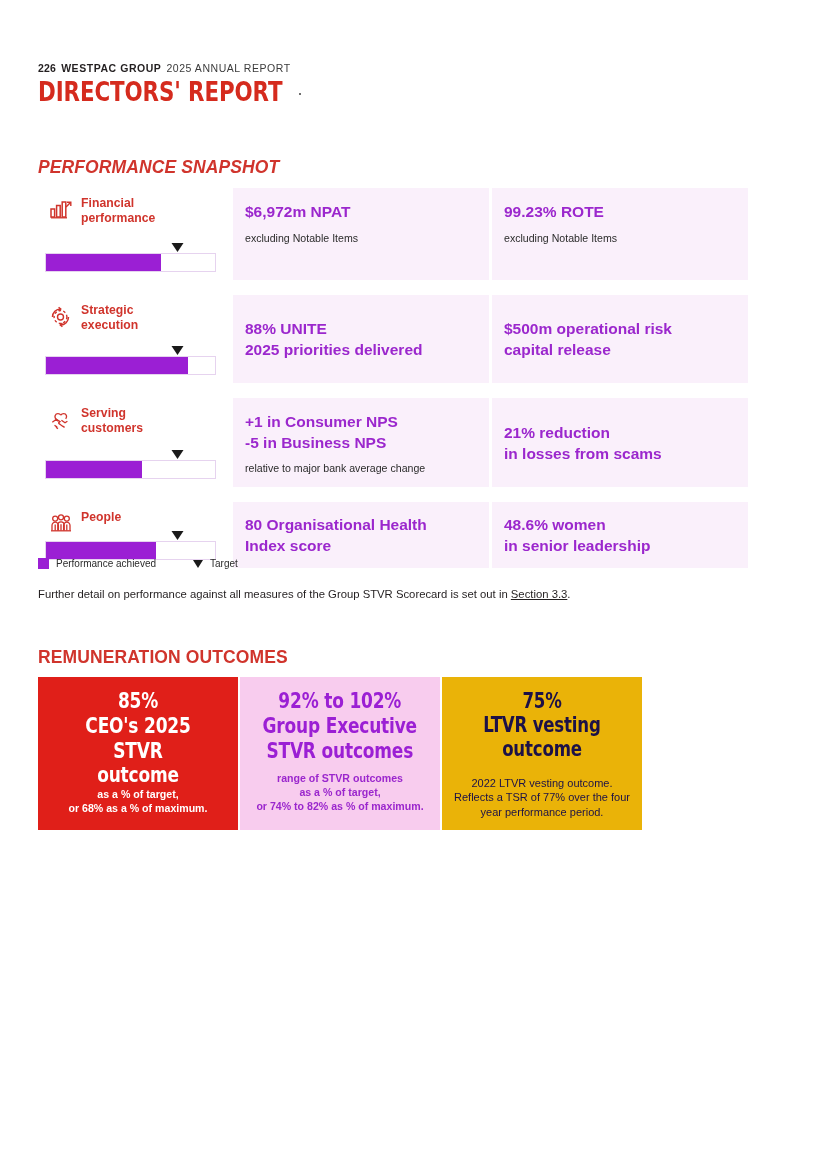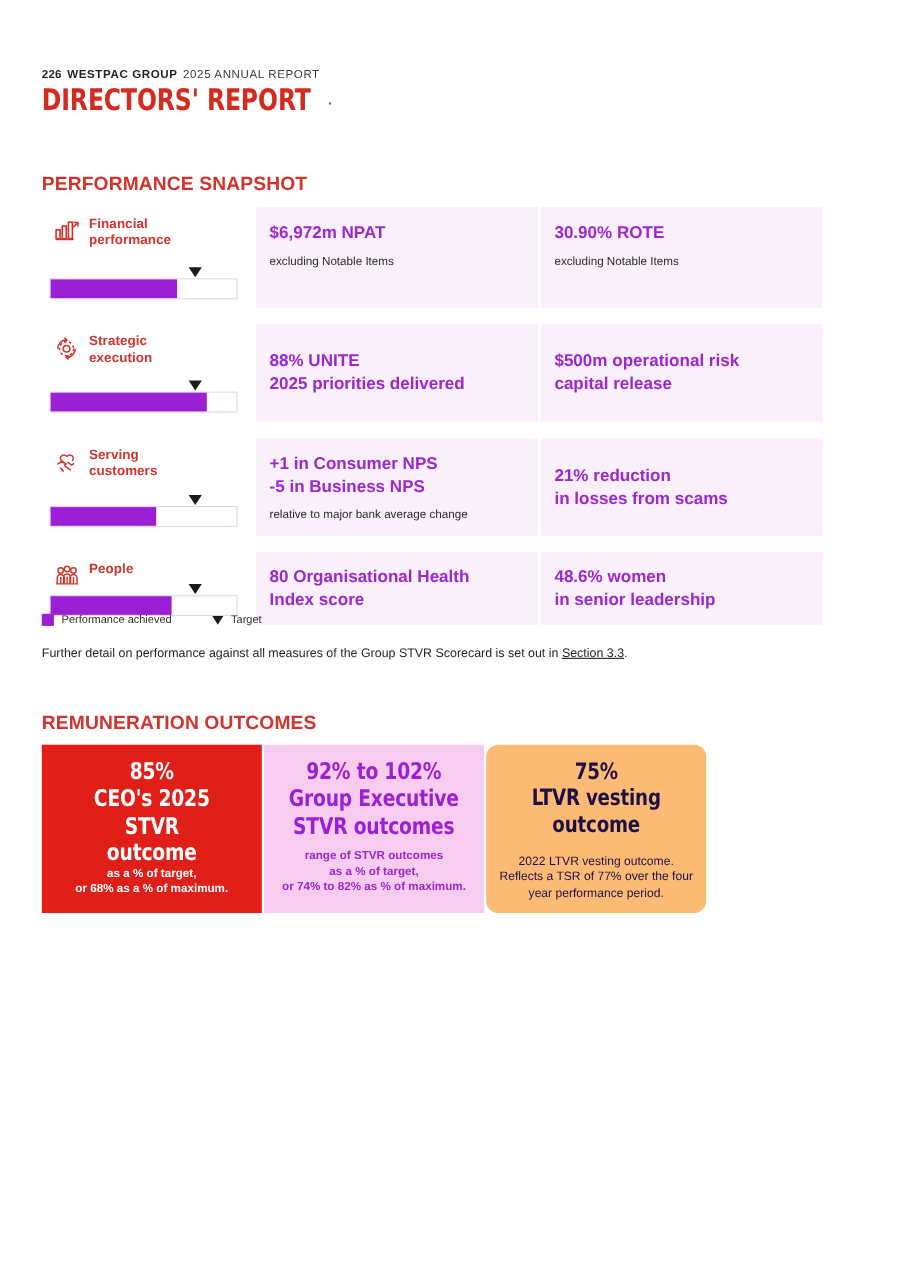--- a/index.html
+++ b/index.html
@@ -77,21 +77,21 @@
 
   
   .sec-head {
     position: absolute;
     left: 38px;
     font-size: 17.5px;
     font-weight: bold;
     letter-spacing: .1px;
     color: #d0342c;
   }
-  #snapshot-heading { top: 157px; }
+  #snapshot-heading { top: 157px; font-style: italic; }
   #remuneration-heading { top: 647px; }
 
   
   .snapshot {
     position: absolute;
     left: 38px;
     top: 188px;
     width: 710px;
   }
   .snap-row {
@@ -328,21 +328,21 @@
           <span class="bar-track">
             <span class="bar-fill" style="width:68%"></span>
           </span>
         </div>
       </div>
       <div class="metric-cell pad-top">
         <div class="metric-headline">$6,972m NPAT</div>
         <div class="metric-sub">excluding Notable Items</div>
       </div>
       <div class="metric-cell pad-top">
-        <div class="metric-headline">30.90% ROTE</div>
+        <div class="metric-headline">99.23% ROTE</div>
         <div class="metric-sub">excluding Notable Items</div>
       </div>
     </div>
 
     <div class="snap-row row-h2">
       <div class="cat-cell">
         <div class="cat-top">
           <span class="cat-icon">
             <svg viewBox="0 0 26 26" width="26" height="26" fill="none" stroke="#d0342c" stroke-width="1.4">
               <circle cx="12.5" cy="13" r="3"></circle>
@@ -451,19 +451,19 @@
 
   <div class="rem-cards">
     <div class="rem-card" id="rem-card-1" style="background: rgb(224, 31, 25);">
       <div class="rem-headline">85%<br>CEO's 2025 STVR<br>outcome</div>
       <div class="rem-sub">as a % of target,<br>or 68% as a % of maximum.</div>
     </div>
     <div class="rem-card" id="rem-card-2" style="background: rgb(248, 204, 238);">
       <div class="rem-headline">92% to 102%<br>Group Executive<br>STVR outcomes</div>
       <div class="rem-sub">range of STVR outcomes<br>as a % of target,<br>or 74% to 82% as % of maximum.</div>
     </div>
-    <div class="rem-card" id="rem-card-3" style="background: #fdba74; border-radius: 11px;">
+    <div class="rem-card" id="rem-card-3" style="background: #eab308;">
       <div class="rem-headline">75%<br>LTVR vesting outcome</div>
       <div class="rem-sub">2022 LTVR vesting outcome.<br>Reflects a TSR of 77% over the four<br>year performance period.</div>
     </div>
   </div>
 
 </div>
 
 </body></html>

